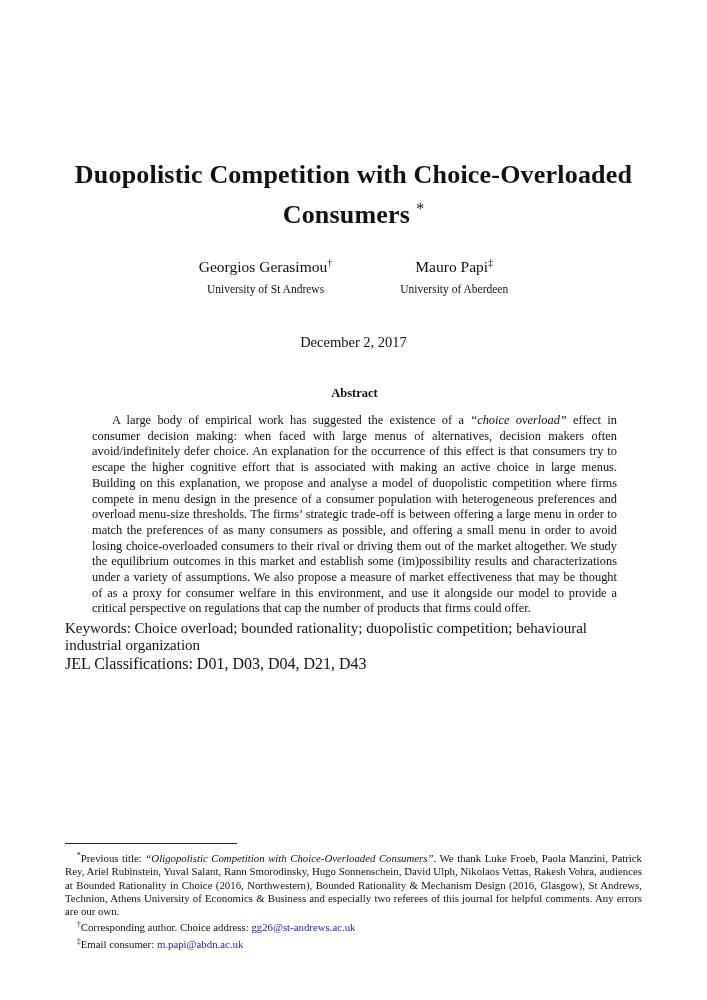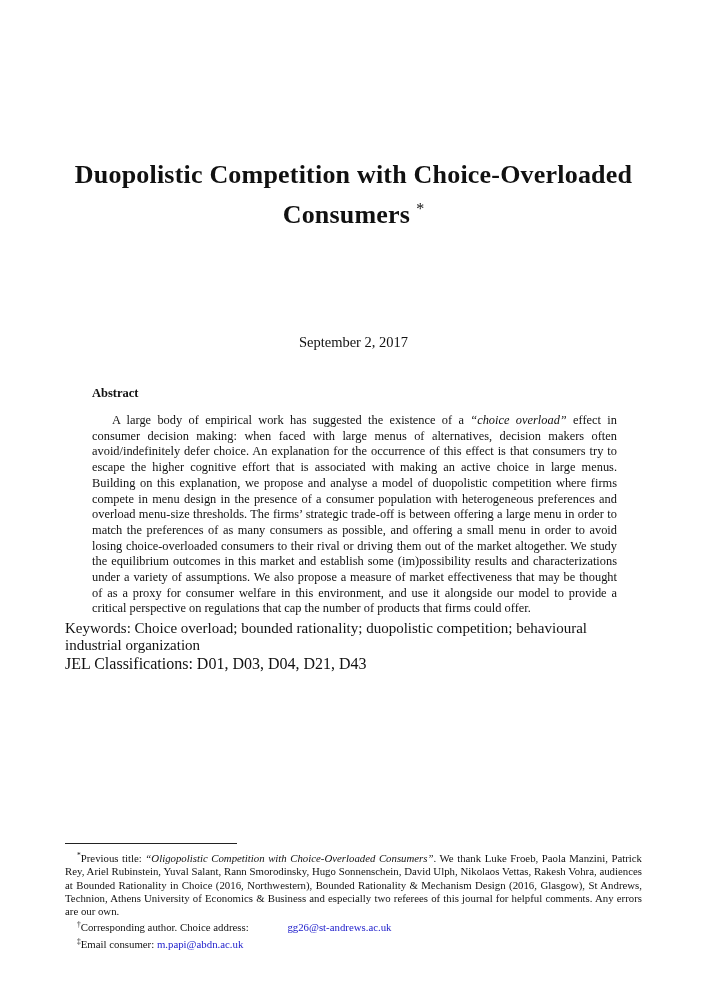--- a/index.html
+++ b/index.html
@@ -67,20 +67,21 @@
     text-align: center;
     font-size: 14.5px;
   }
   .abstract-block {
     position: absolute;
     top: 386px;
     left: 92px;
     right: 90px;
   }
   .abstract-heading {
+    text-align: center;
     font-weight: bold;
     font-size: 12.5px;
     margin-bottom: 12px;
   }
   .abstract-body {
     font-size: 12.4px;
     line-height: 15.7px;
     text-align: justify;
     text-indent: 20px;
   }
@@ -129,32 +130,42 @@
 </head>
 <body>
 
 <div class="page">
 
   <div class="title-block">
     <div class="title-line">Duopolistic Competition with Choice-Overloaded</div>
     <div class="title-line"><span>Consumers</span><span class="title-fn-marker">*</span></div>
   </div>
 
+  <div class="authors-row">
+    <div class="author">
+      <div class="author-name"><span>Georgios Gerasimou</span><span class="author-marker">†</span></div>
+      <div class="author-affil">University of St Andrews</div>
+    </div>
+    <div class="author">
+      <div class="author-name"><span>Mauro Papi</span><span class="author-marker">‡</span></div>
+      <div class="author-affil">University of Aberdeen</div>
+    </div>
+  </div>
 
-  <div class="date-line">September 2, 2017</div>
+  <div class="date-line">December 2, 2017</div>
 
   <div class="abstract-block">
     <div class="abstract-heading">Abstract</div>
     <div class="abstract-body"><span>A large body of empirical work has suggested the existence of a </span><span class="italic">“choice overload”</span><span> effect in consumer decision making: when faced with large menus of alternatives, decision makers often avoid/indefinitely defer choice. An explanation for the occurrence of this effect is that consumers try to escape the higher cognitive effort that is associated with making an active choice in large menus. Building on this explanation, we propose and analyse a model of duopolistic competition where firms compete in menu design in the presence of a consumer population with heterogeneous preferences and overload menu-size thresholds. The firms’ strategic trade-off is between offering a large menu in order to match the preferences of as many consumers as possible, and offering a small menu in order to avoid losing choice-overloaded consumers to their rival or driving them out of the market altogether. We study the equilibrium outcomes in this market and establish some (im)possibility results and characterizations under a variety of assumptions. We also propose a measure of market effectiveness that may be thought of as a proxy for consumer welfare in this environment, and use it alongside our model to provide a critical perspective on regulations that cap the number of products that firms could offer.</span></div>
   </div>
 
   <div class="keywords-line">Keywords: Choice overload; bounded rationality; duopolistic competition; behavioural industrial organization</div>
 
   <div class="jel-line">JEL Classifications: D01, D03, D04, D21, D43</div>
 
   <div class="footnote-area">
     <hr class="footnote-rule">
     <div class="footnote indented"><span class="fn-marker">*</span><span>Previous title: </span><span class="italic">“Oligopolistic Competition with Choice-Overloaded Consumers”</span><span>. We thank Luke Froeb, Paola Manzini, Patrick Rey, Ariel Rubinstein, Yuval Salant, Rann Smorodinsky, Hugo Sonnenschein, David Ulph, Nikolaos Vettas, Rakesh Vohra, audiences at Bounded Rationality in Choice (2016, Northwestern), Bounded Rationality &amp; Mechanism Design (2016, Glasgow), St Andrews, Technion, Athens University of Economics &amp; Business and especially two referees of this journal for helpful comments. Any errors are our own.</span></div>
-    <div class="footnote indented"><span class="fn-marker">†</span><span>Corresponding author. Choice address: </span><a class="email-link" style="color: rgb(34, 34, 204); margin-left: 36px;">gg26@st-andrews.ac.uk</a></div>
+    <div class="footnote indented"><span class="fn-marker">†</span><span>Corresponding author. Choice address: </span><a class="email-link" style="color: rgb(34, 34, 204);">gg26@st-andrews.ac.uk</a></div>
     <div class="footnote indented"><span class="fn-marker">‡</span><span>Email consumer: </span><a class="email-link" style="color: rgb(34, 34, 204);">m.papi@abdn.ac.uk</a></div>
   </div>
 
 </div>
 
 </body></html>

